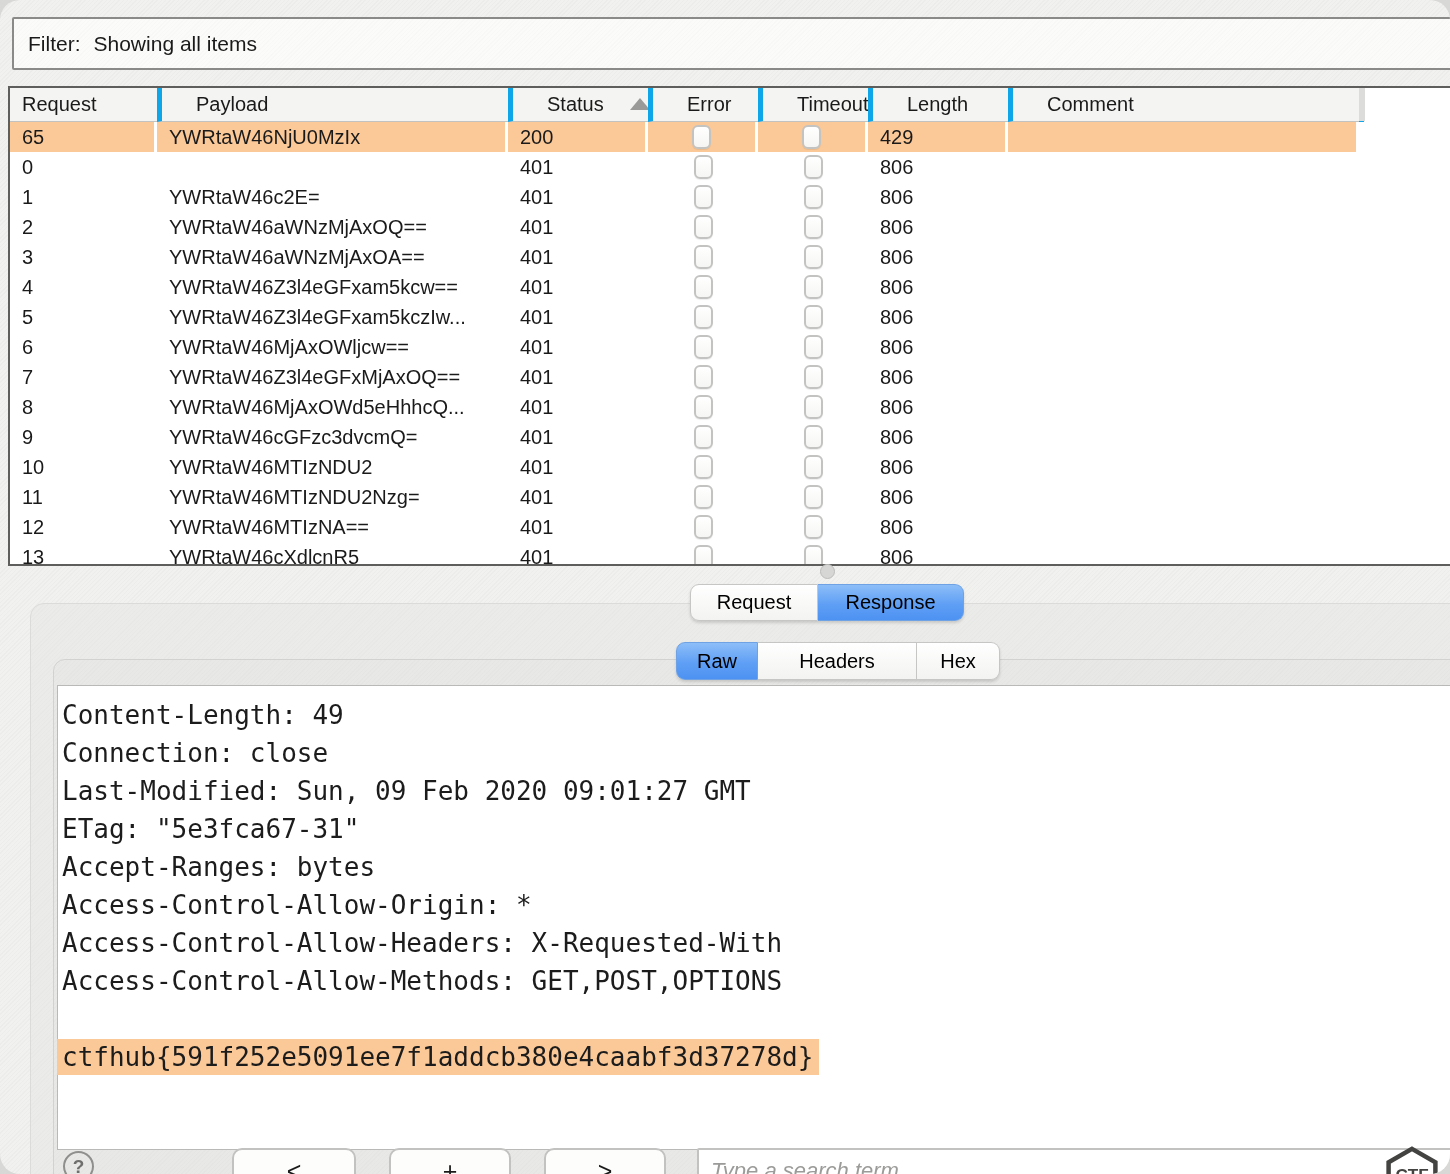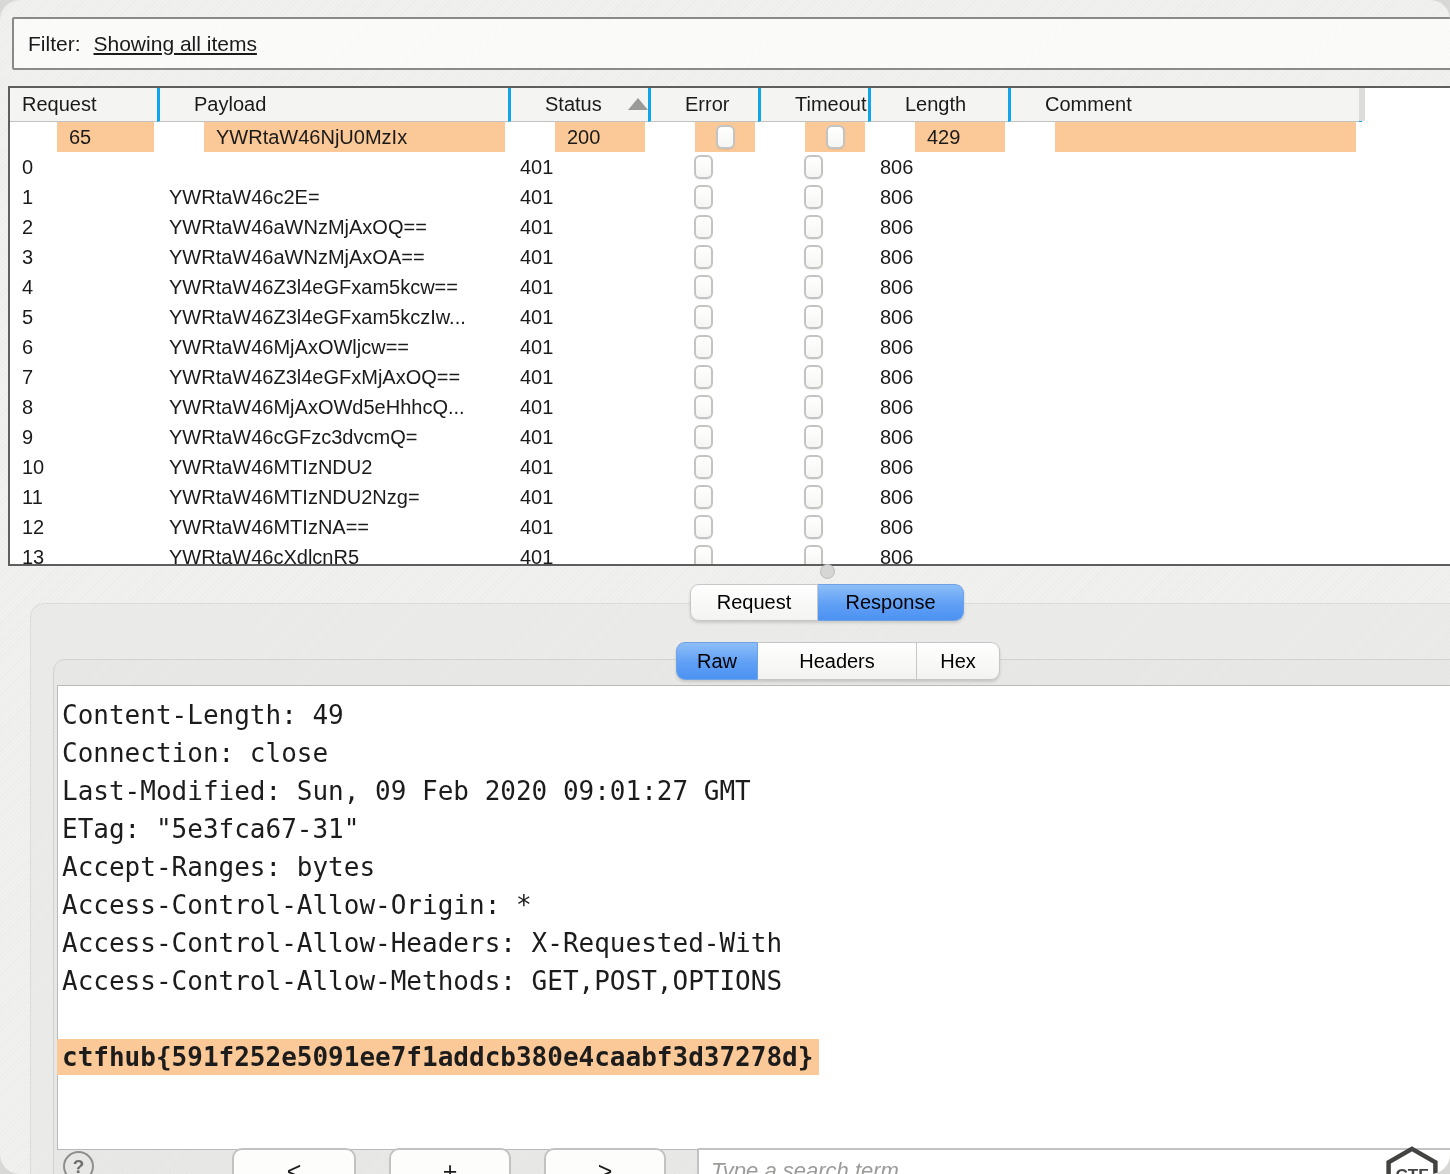--- a/index.html
+++ b/index.html
@@ -11,49 +11,49 @@
   }
   
   .filter-bar{
     position:absolute;left:12px;top:17px;width:1448px;height:49px;
     border:2px solid #8a8a88;border-radius:2px;
     background:#fbfbf9;
     background-image:repeating-linear-gradient(135deg, rgba(0,0,0,0.012) 0 1px, transparent 1px 3px);
     display:flex;align-items:center;font-size:21px;
   }
   .filter-bar .flabel{margin-left:14px;}
-  .filter-bar .fvalue{margin-left:13px;text-decoration:underline;}
+  .filter-bar .fvalue{margin-left:13px;}
   
   .win-left-border{position:absolute;left:7px;top:86px;width:2px;height:1088px;background:#69696
 7;}
   
   .rtable{
     position:absolute;left:8px;top:86px;width:1442px;height:476px;
     border-top:2px solid #5e5e5c;border-bottom:2px solid #5e5e5c;border-left:2px solid #5e5e5c;
     box-shadow:inset 0 2px 0 #fdfdfb, inset 2px 0 0 #fdfdfb;
     background:#fff;overflow:hidden;
   }
   .thead{position:relative;display:grid;grid-template-columns:147px 351px 140px 110px 110px 140px 351px 1fr;height:34px;background:#fff;}
   .thead .hcell{
     background:#f4f4f2;font-size:20px;line-height:33px;padding-left:12px;
     white-space:nowrap;overflow:hidden;border-bottom:1px solid #c2c2c0;
   }
-  .thead .hcell + .hcell{border-left:3px solid #0ea5e9;padding-left:34px;}
+  .thead .hcell + .hcell{border-left:5px solid #0ea5e9;padding-left:34px;}
   .thead .hfill{background:transparent;border-bottom:none;}
   .hdr-divider{position:absolute;left:1349px;top:0;width:6px;height:33px;background:#dcdcda;}
   .sort-up{
     display:inline-block;margin-left:26px;width:0;height:0;vertical-align:middle;
     border-left:10px solid transparent;border-right:10px solid transparent;border-bottom:12px solid #9a9a98;
     position:relative;top:-2px;
   }
   .trow{display:grid;grid-template-columns:147px 351px 140px 110px 110px 140px 351px 1fr;height:30px;background:#fff;}
   .tcell{font-size:20px;line-height:30px;padding-left:12px;white-space:nowrap;overflow:hidden;}
   .tcell.cb{display:flex;align-items:center;justify-content:center;padding-left:0;}
   .trow.selected .tcell{background:#fbc897;}
-  .trow.selected .tcell:not(:last-child){border-right:3px solid #fff;margin-left:47px;}
+  .trow.selected .tcell:not(:last-child){border-right:3px solid #fff;}
   .trow.selected .tcell.fill, .trow .tcell.fill{background:transparent;border-right:none;}
   .checkbox{
     width:15px;height:20px;border:2px solid #c3c3c1;border-radius:6px;
     background:linear-gradient(#ffffff,#f5f5f3);box-shadow:0 1px 1px rgba(0,0,0,0.07);
   }
   
   .drag-dot{position:absolute;left:820px;top:564px;width:13px;height:13px;border-radius:50%;
     background:#d6d6d4;border:1px solid #bcbcba;}
   
   .panel-a{position:absolute;left:30px;top:603px;width:1440px;height:600px;border-radius:14px;
@@ -83,21 +83,21 @@
     border-color:#6fa2e4;
   }
   .btn-request{width:128px;} .btn-response{width:146px;}
   .btn-raw{width:82px;text-align:center;} .btn-headers{width:159px;} .btn-hex{width:83px;}
   
   .rtext{
     position:absolute;left:62px;top:696px;width:1380px;
     font-family:"DejaVu Sans Mono", monospace;font-size:26px;line-height:38px;color:#1c1c1c;
   }
   .rline{height:38px;white-space:pre;}
-  .hl{background:#fbc897;padding:3px 6px 3px 5px;margin-left:-5px;font-weight:bold;}
+  .hl{background:#fbc897;padding:3px 6px 3px 5px;margin-left:-5px;}
   
   .help-icon{
     position:absolute;left:63px;top:1151px;width:27px;height:27px;border-radius:50%;
     border:2px solid #8f8f8d;color:#6f6f6d;font-size:19px;font-weight:bold;
     display:flex;align-items:center;justify-content:center;background:transparent;
   }
   .foot-btn{
     position:absolute;top:1148px;height:44px;border-radius:10px;
     border:2px solid #c2c2c0;background:#fdfdfb;font-size:25px;color:#1a1a1a;
     font-family:"Liberation Sans", sans-serif;display:flex;align-items:flex-start;justify-content:center;

